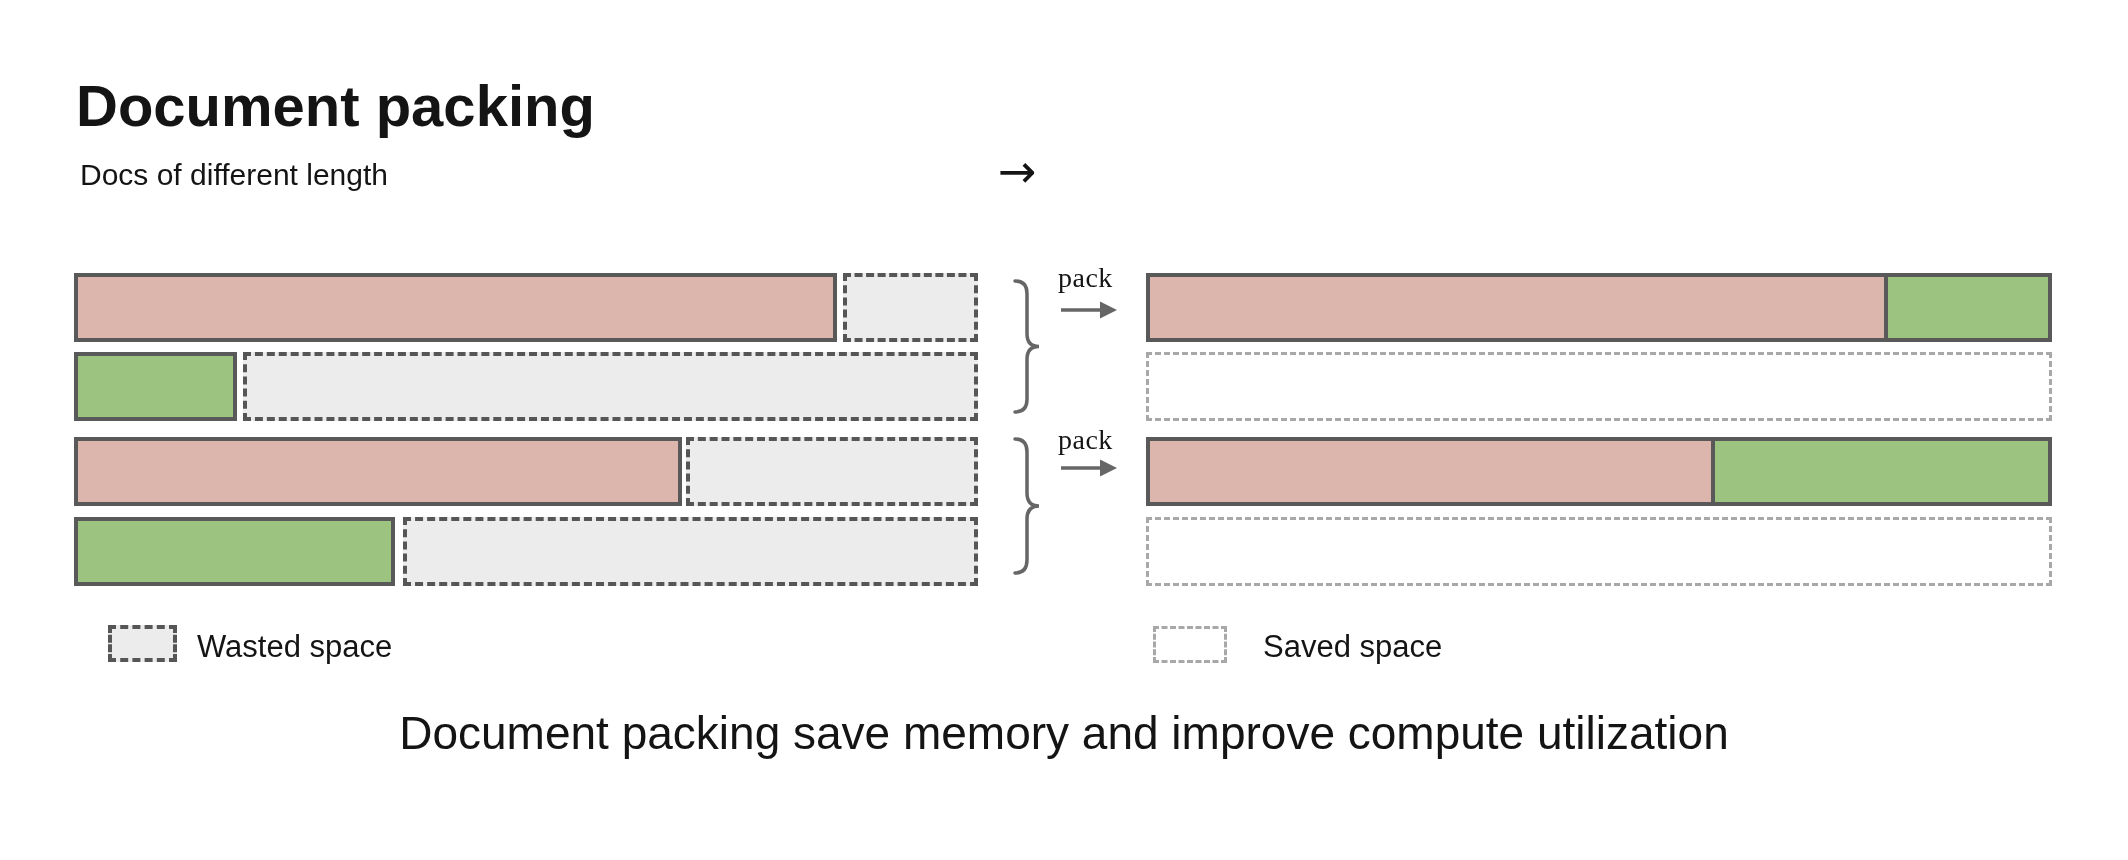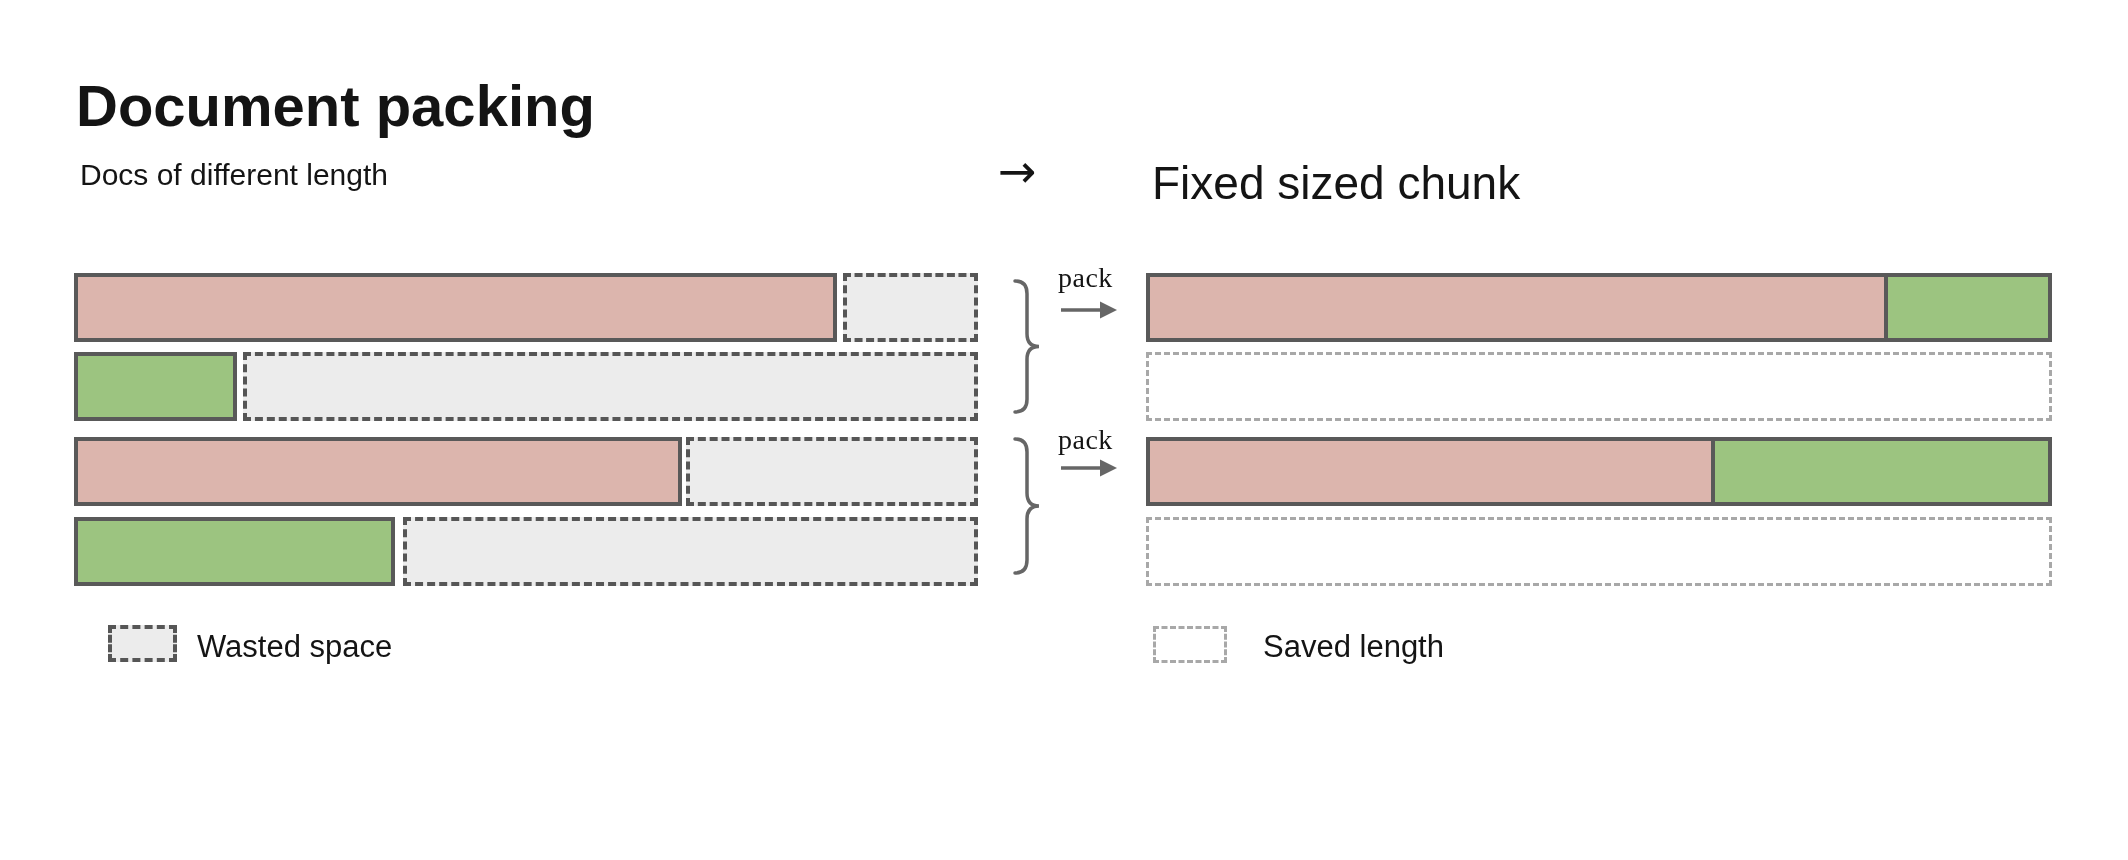--- a/index.html
+++ b/index.html
@@ -48,21 +48,20 @@
   .caption{left:0;right:0;top:706px;text-align:center;font-size:46px;}
 </style>
 </head>
 <body>
 
 <div class="canvas">
 
   <div class="abs title">Document packing</div>
   <div class="abs subtitle">Docs of different length</div>
   <div class="abs arrow-glyph">→</div>
-  <div class="abs right-heading">Fixed sized chunk</div>
 
   <div class="abs docs-panel">
       <div class="lrow row-0">
         <div class="docbar fill-pink" style="width: 84.4%;"></div>
         <div class="wasted" style="left: 85.1%;"></div>
       </div>
       <div class="lrow row-1">
         <div class="docbar fill-green" style="width: 18%;"></div>
         <div class="wasted" style="left: 18.7%;"></div>
       </div>
@@ -110,15 +109,16 @@
       <div class="rrow row-2 chunk">
         <div class="seg fill-pink first" style="width: 62.9%;"></div>
         <div class="seg fill-green" style="flex: 1 1 auto;"></div>
       </div>
       <div class="rrow row-3 saved"></div>
     </div>
 
   <div class="abs legend-wasted-swatch"></div>
   <div class="abs legend-wasted-label">Wasted space</div>
   <div class="abs legend-saved-swatch"></div>
-  <div class="abs legend-saved-label">Saved length</div>
+  <div class="abs legend-saved-label">Saved space</div>
 
+  <div class="abs caption">Document packing save memory and improve compute utilization</div>
 </div>
 
 </body></html>

